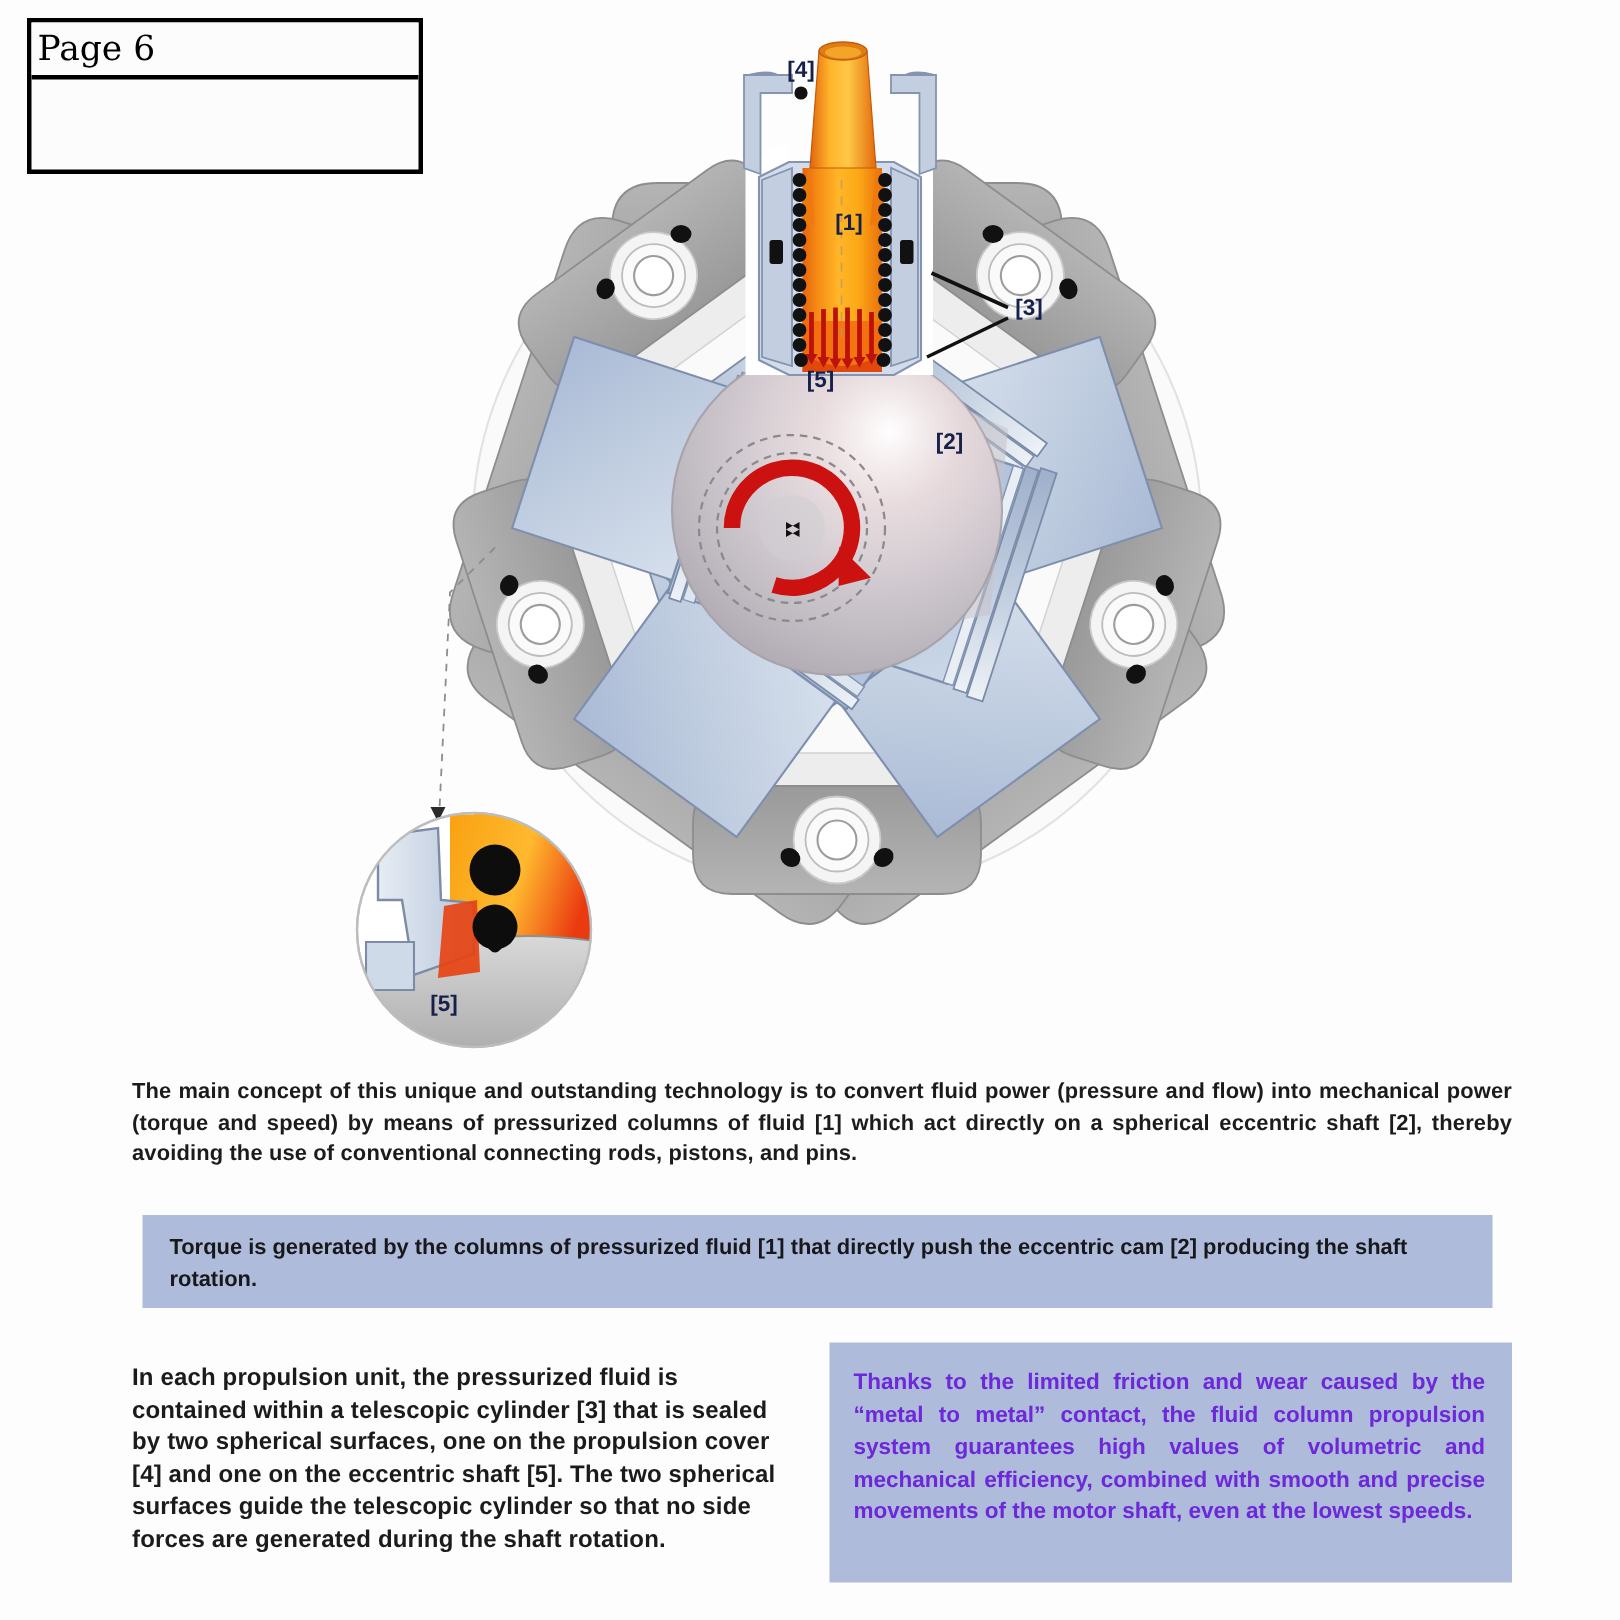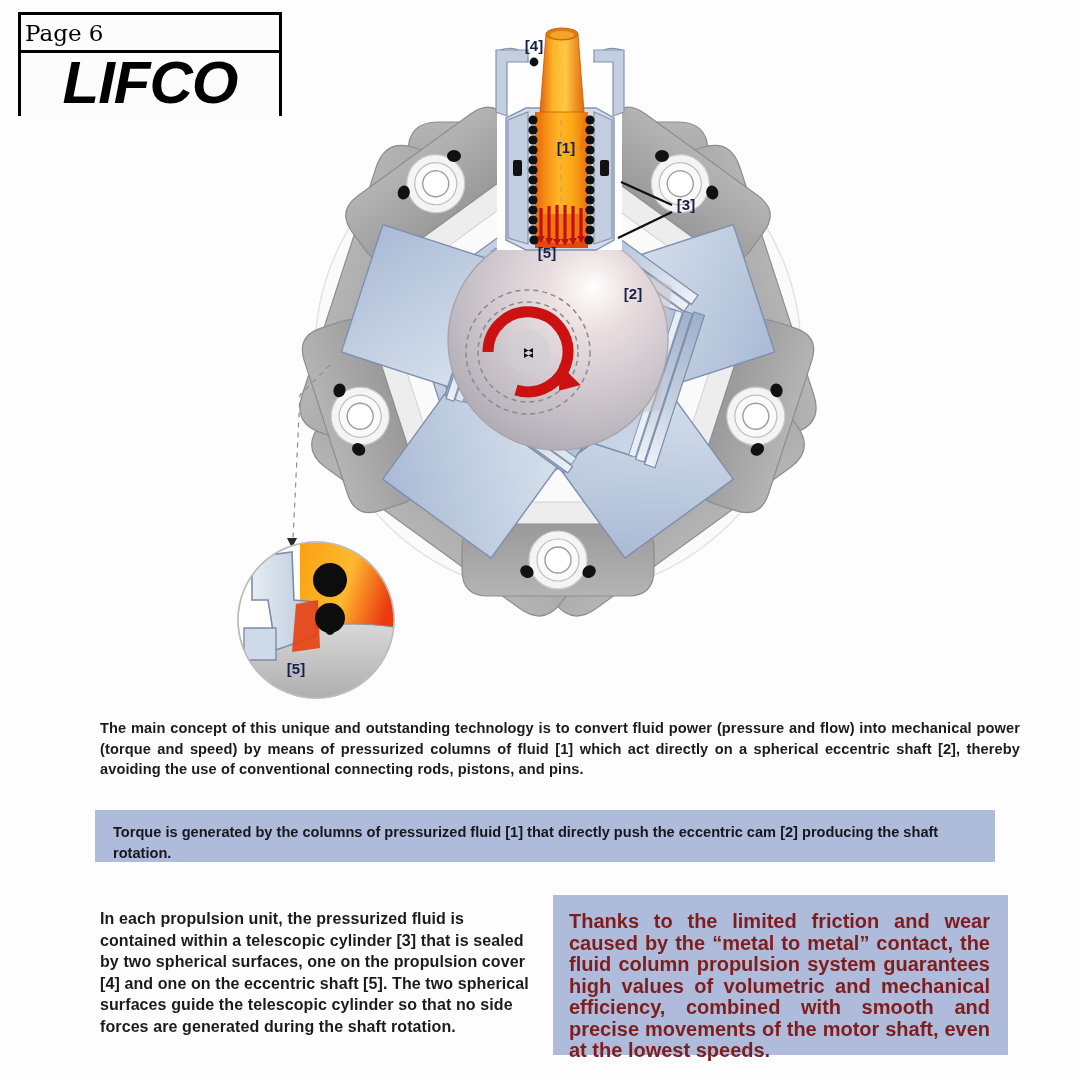--- a/index.html
+++ b/index.html
@@ -64,29 +64,28 @@
   
   .body-text{
     position:absolute;
     font-family:"Liberation Sans", sans-serif;
     font-size:14.6px;
     line-height:20.5px;
     color:#1b1b1b;
     font-weight:600;
     z-index:4;
     letter-spacing:0.1px;
-    margin-left:12px;
   }
   #intro{
     left:88px;top:718px;width:920px;
     text-align:justify;
   }
   #callout-box{
     position:absolute;
-    left:95px;top:810px;width:900px;height:52px;
+    left:95px;top:810px;width:900px;height:62px;
     background:#aebbda;
     z-index:4;
   }
   #callout-box .inner{
     padding:12px 18px 0 18px;
     font-family:"Liberation Sans", sans-serif;
     font-size:14.6px;line-height:21px;color:#17171c;font-weight:600;
   }
   #left-col{
     left:88px;top:908px;width:430px;
@@ -95,38 +94,37 @@
   }
   #right-box{
     position:absolute;
     left:553px;top:895px;width:455px;height:160px;
     background:#aebbda;
     z-index:4;
   }
   #right-box .inner{
     padding:16px 18px 0 16px;
     font-family:"Liberation Sans", sans-serif;
-    font-size:20px;line-height:21.5px;color:#7f1d1d;font-weight:700;
+    font-size:15px;line-height:21.5px;color:#6d28d9;font-weight:700;
     text-align:justify;
   }
   .lbl{
     font-family:"Liberation Sans", sans-serif;
     font-size:15px;font-weight:bold;fill:#17204a;
   }
 </style>
 </head>
 <body>
 
 <div id="watermark"></div>
 
 <div id="page">
 
   <div id="logo-box">
     <div id="logo-page">Page 6</div>
-    <div id="logo-name">LIFCO</div>
   </div>
 
   <div id="diagram">
   <svg width="1080" height="700" viewBox="0 0 1080 700" xmlns="http://www.w3.org/2000/svg">
     <defs>
       <linearGradient id="gOrange" x1="0" y1="0" x2="1" y2="0">
         <stop offset="0%" stop-color="#e8630c"></stop>
         <stop offset="18%" stop-color="#f58a14"></stop>
         <stop offset="45%" stop-color="#ffb627"></stop>
         <stop offset="70%" stop-color="#fca916"></stop>

